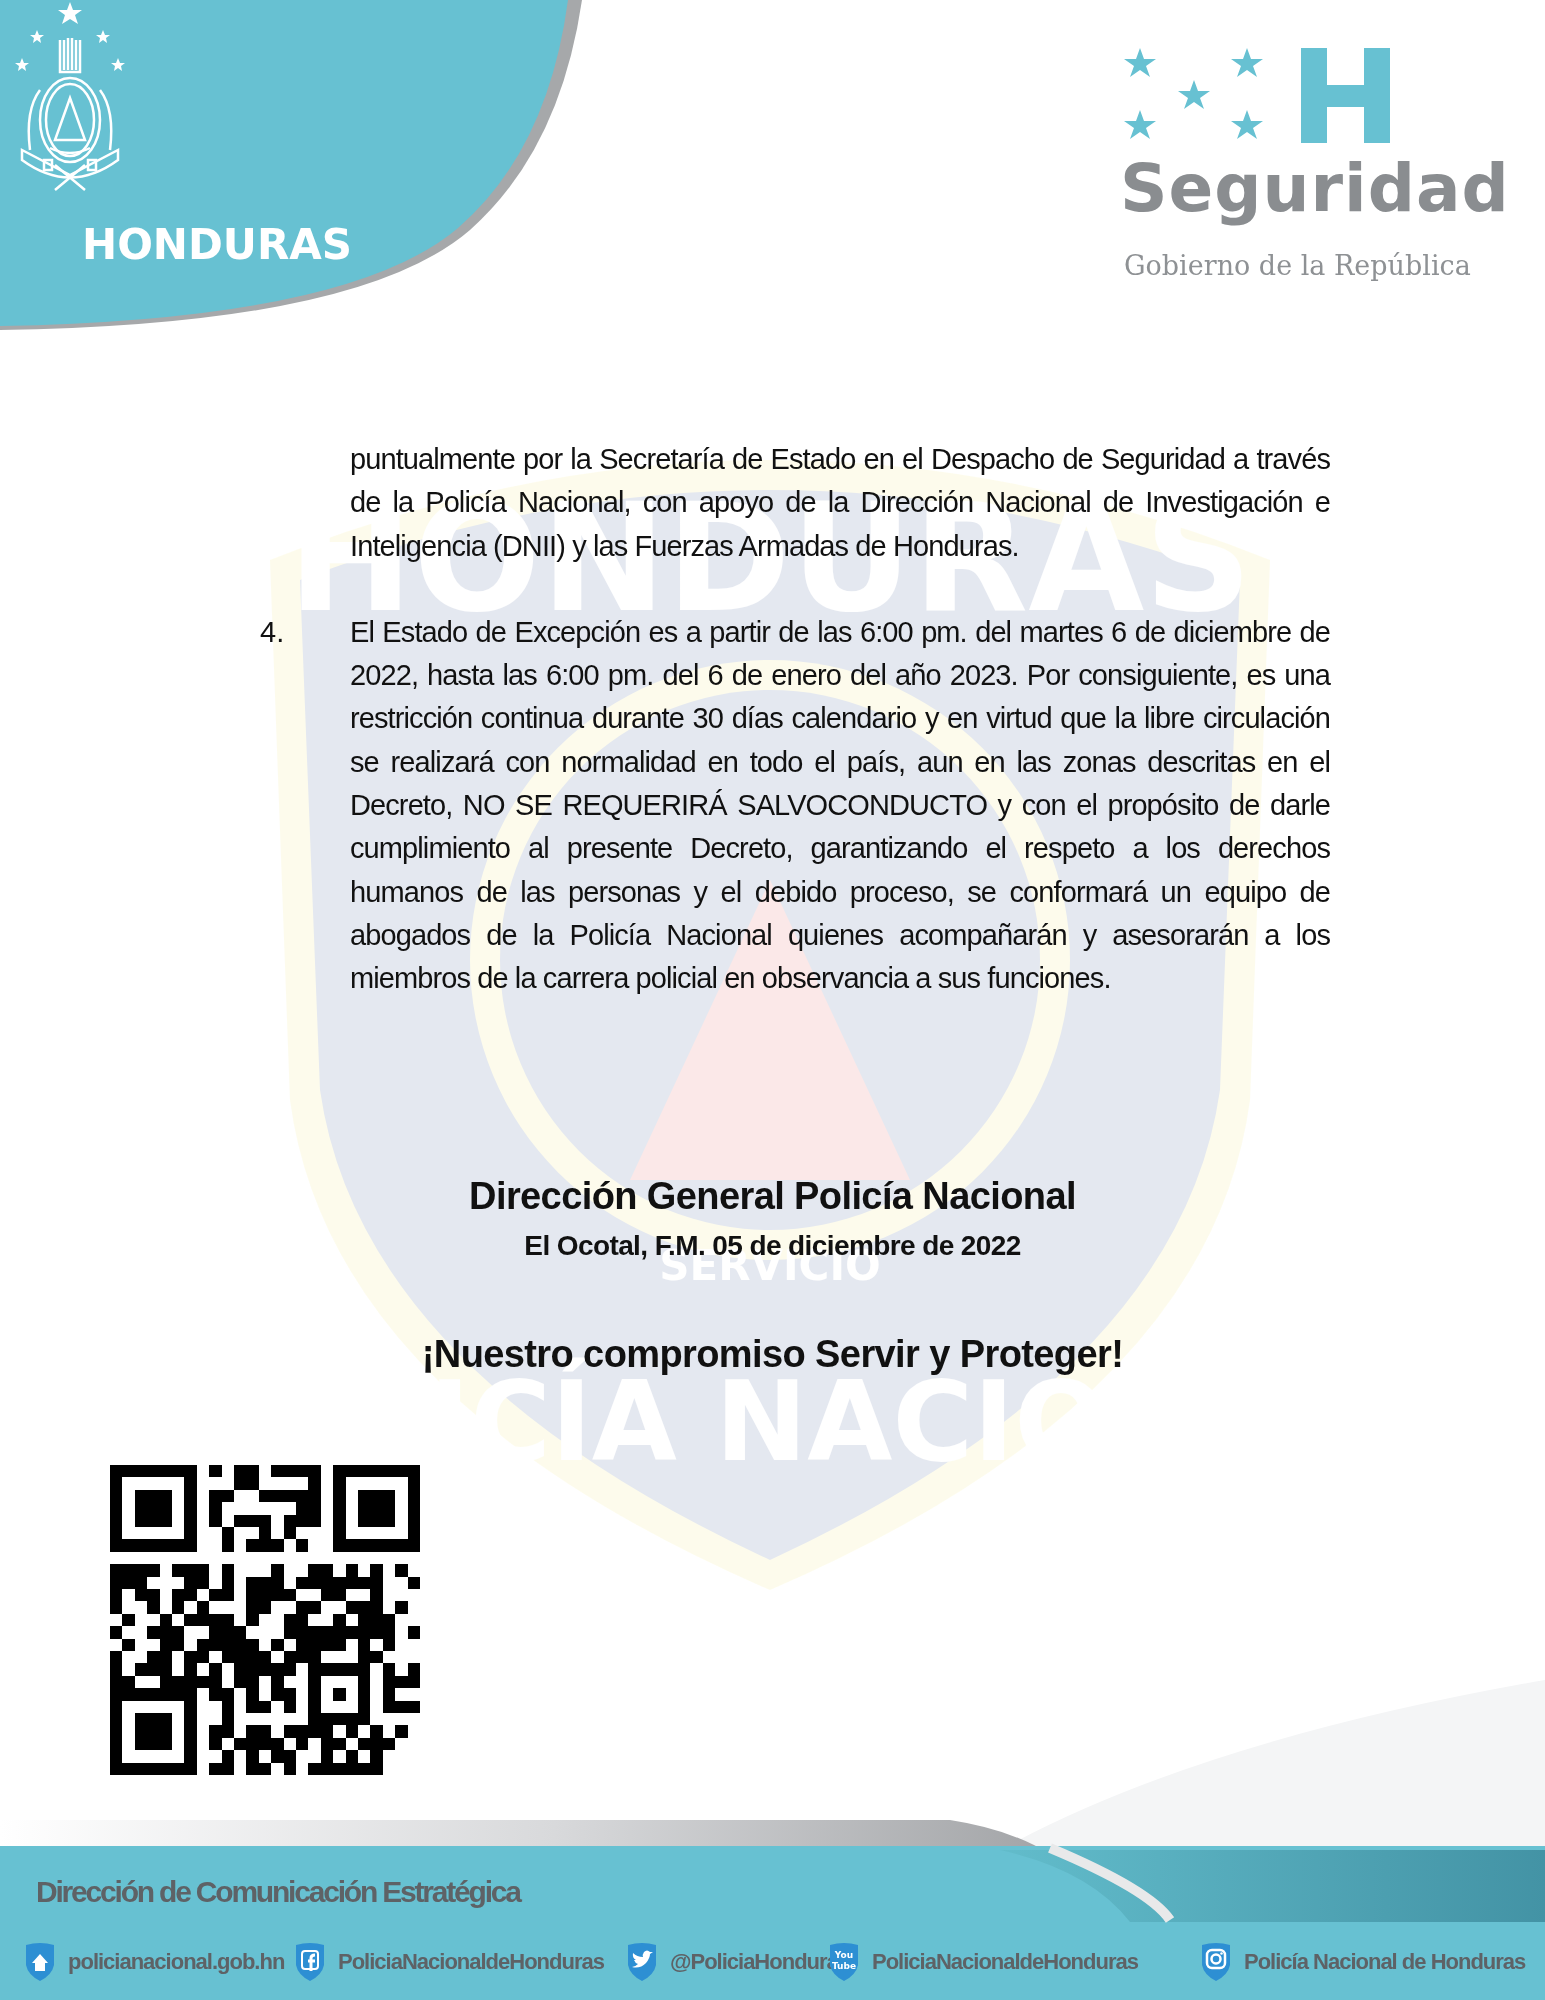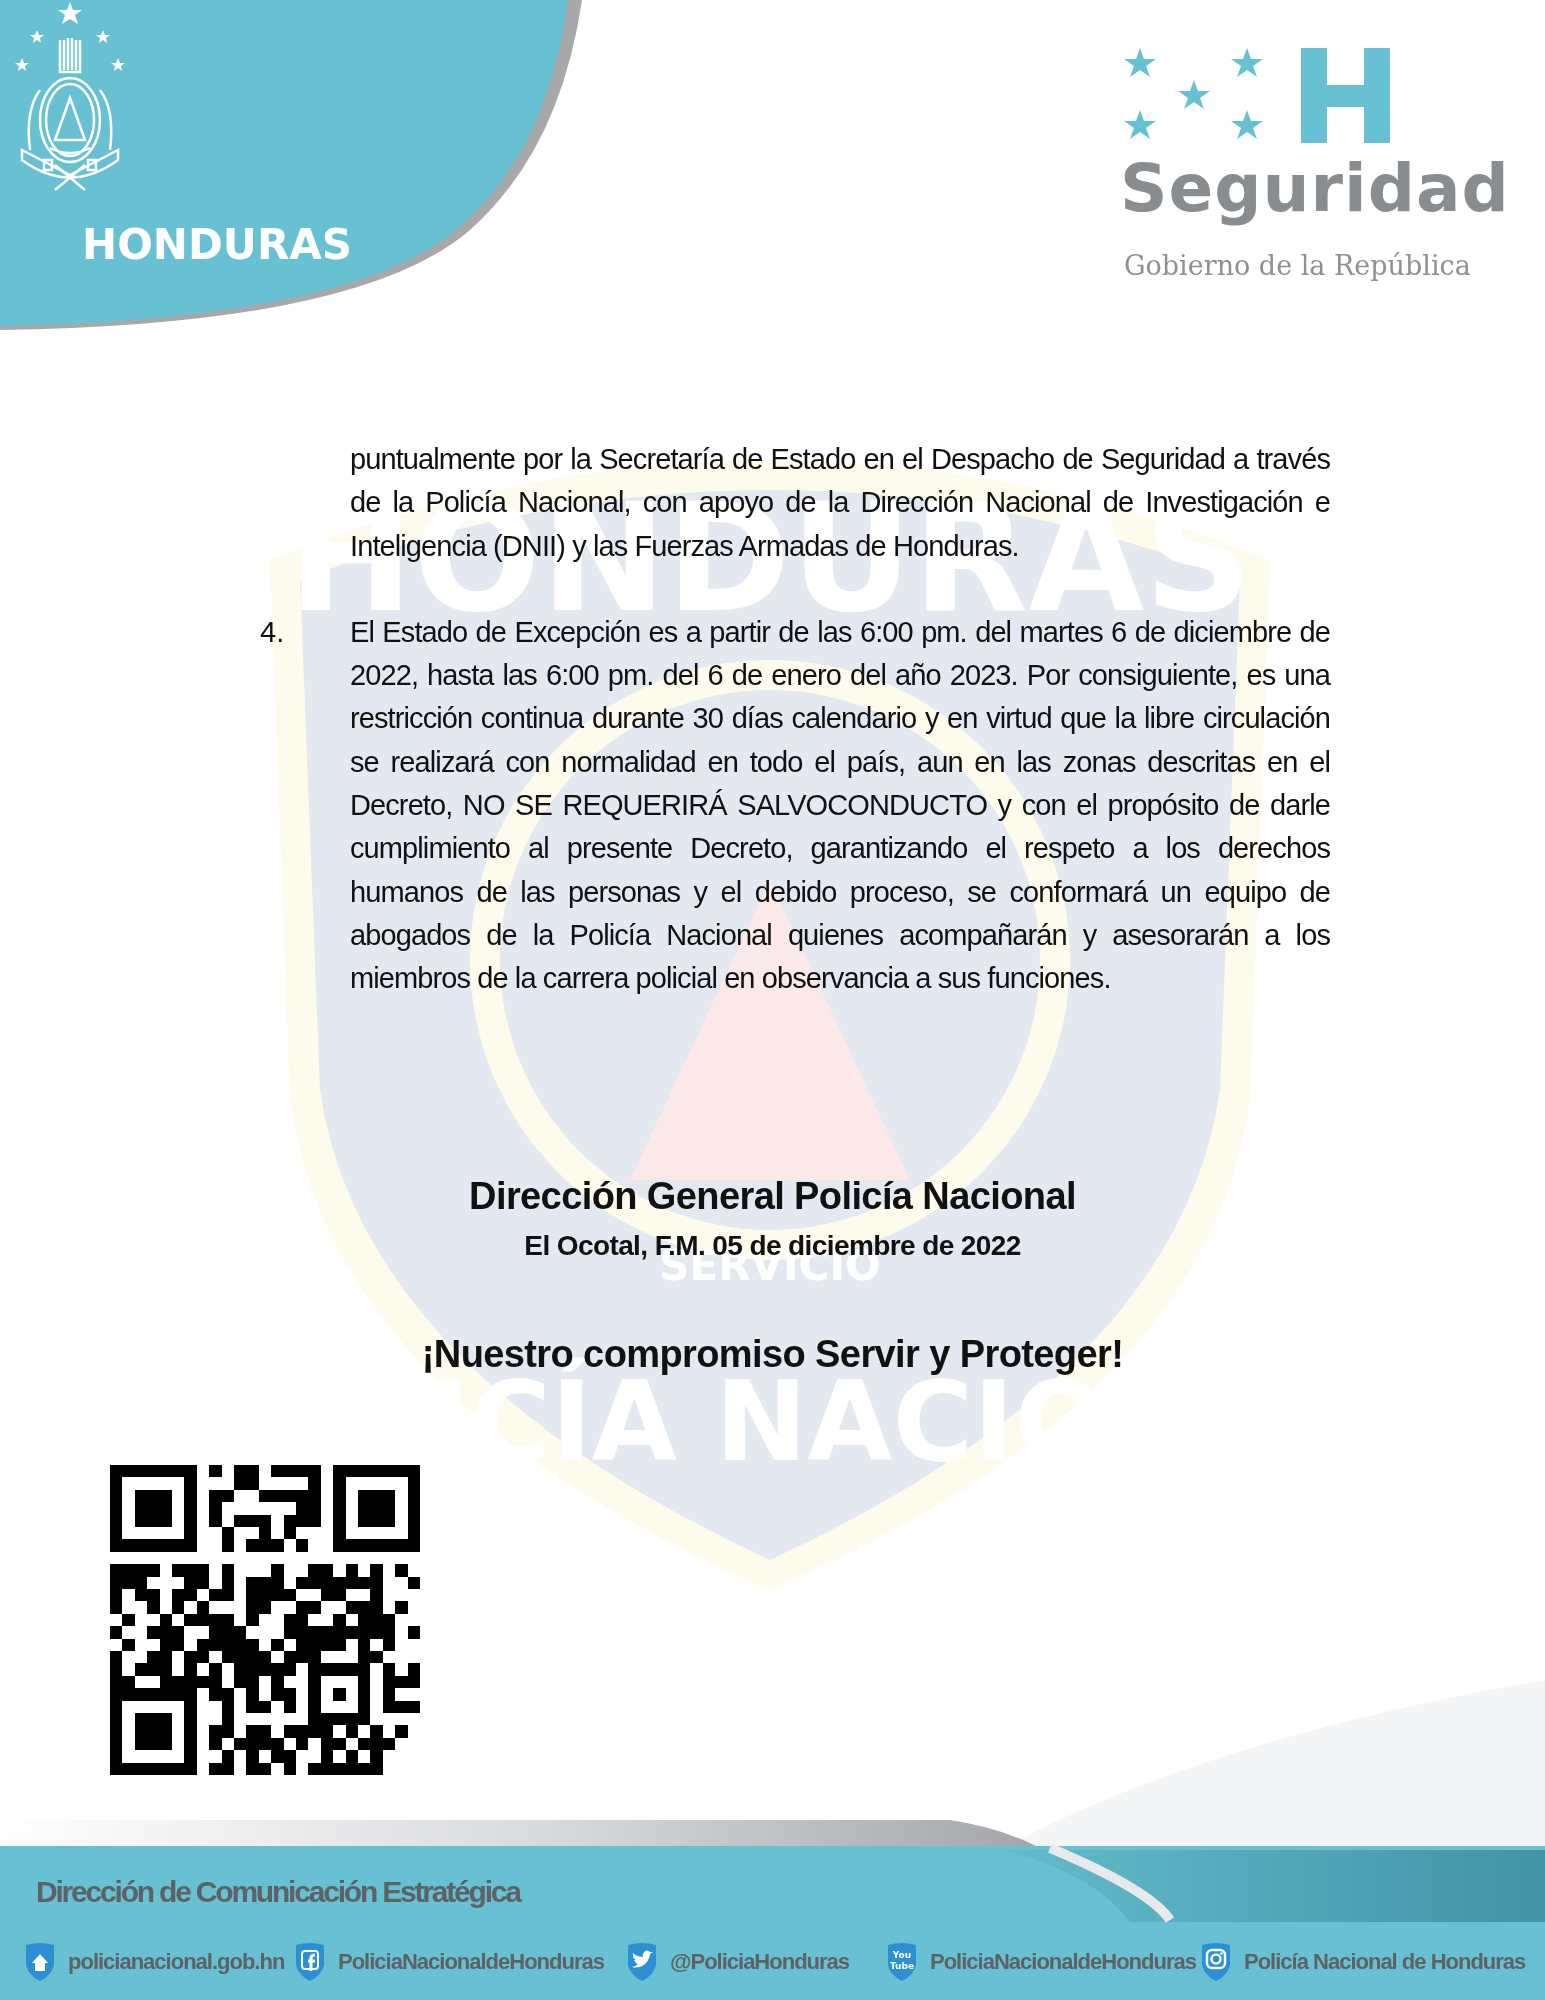--- a/index.html
+++ b/index.html
@@ -274,21 +274,21 @@
   </svg>
   <span class="lbl">PoliciaNacionaldeHonduras</span>
 </div>
 <div class="social" style="left:624px;">
   <svg class="ico" viewBox="0 0 36 42">
     <path d="M4 4 Q18 0 32 4 L32 24 Q30 34 18 40 Q6 34 4 24 Z" fill="#2d8fd3"></path>
     <path d="M8 26 Q16 28 22 22 Q26 17 26 13 L29 11 L26 11 Q23 8 20 11 Q18 14 19 16 Q13 16 9 12 Q8 17 12 19 L10 19 Q11 22 14 23 Q11 26 8 26 Z" fill="#ffffff"></path>
   </svg>
   <span class="lbl">@PoliciaHonduras</span>
 </div>
-<div class="social" style="left:884px;align-items:center;">
+<div class="social" style="left:826px;align-items:center;">
   <svg class="ico" viewBox="0 0 36 42">
     <path d="M4 4 Q18 0 32 4 L32 24 Q30 34 18 40 Q6 34 4 24 Z" fill="#2d8fd3"></path>
     <text x="18" y="17" text-anchor="middle" font-family="DejaVu Sans, sans-serif" font-weight="bold" font-size="9" fill="#ffffff">You</text>
     <text x="18" y="28" text-anchor="middle" font-family="DejaVu Sans, sans-serif" font-weight="bold" font-size="9" fill="#ffffff">Tube</text>
   </svg>
   <span class="lbl">PoliciaNacionaldeHonduras</span>
 </div>
 <div class="social" style="left:1198px;">
   <svg class="ico" viewBox="0 0 36 42">
     <path d="M4 4 Q18 0 32 4 L32 24 Q30 34 18 40 Q6 34 4 24 Z" fill="#2d8fd3"></path>

